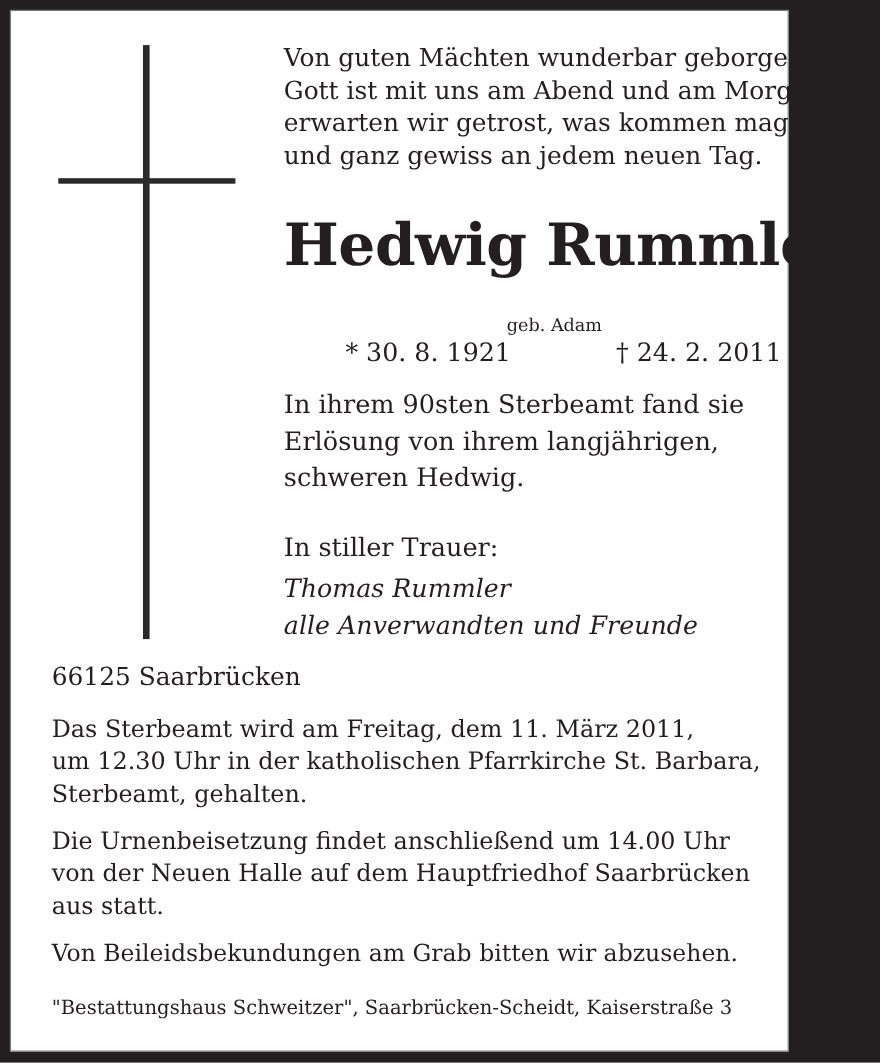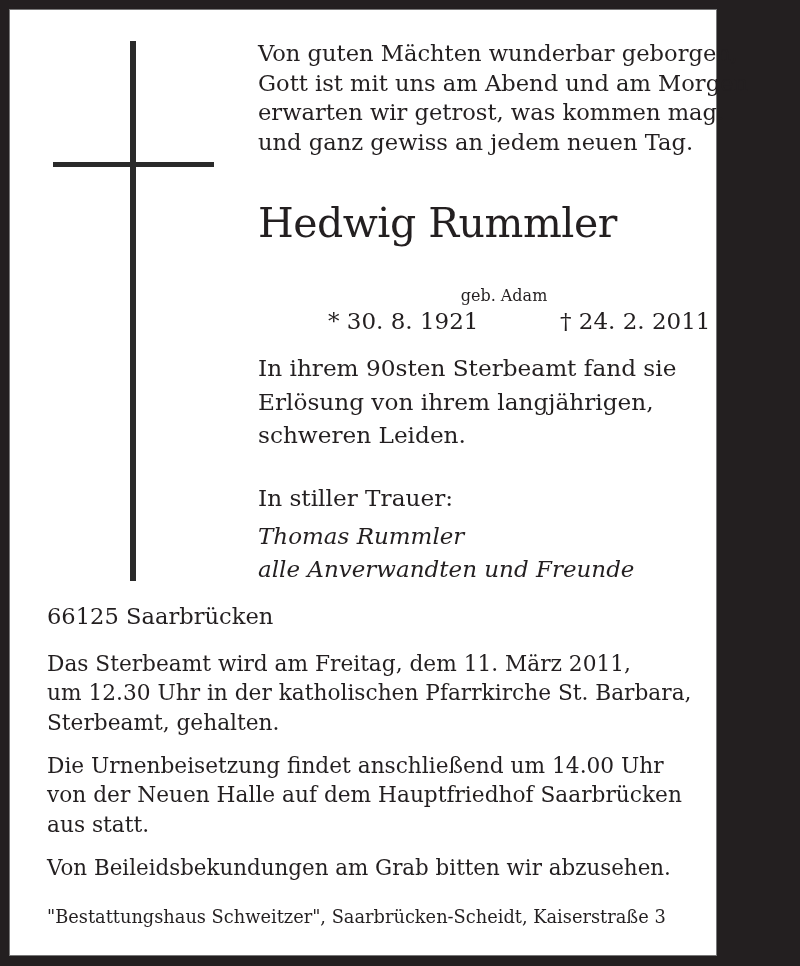--- a/index.html
+++ b/index.html
@@ -7,24 +7,24 @@
   .card {
     position: absolute; left: 9px; top: 9px; width: 708px; height: 947px;
     background: #ffffff; box-shadow: inset 0 0 0 1px #777;
   }
   .serif { font-family: "DejaVu Serif", "Liberation Serif", serif; color: #231f20; }
   .cross-v { position: absolute; left: 121px; top: 32px; width: 6px; height: 540px; background: #2a2a2a; }
   .cross-h { position: absolute; left: 44px; top: 153px; width: 161px; height: 5px; background: #2a2a2a; }
   .line { position: absolute; white-space: nowrap; }
   .poem { left: 249px; top: 30px; font-size: 22.6px; line-height: 29.5px; }
   .name { left: 0; width: 782px; padding-left: 249px; box-sizing: border-box; top: 182px; }
-  .name-inner { display: block; width: 492px; text-align: left; font-weight: normal; font-size: 41px; line-height: 64px; letter-spacing: -0.5px; }
+  .name-inner { display: block; width: 492px; text-align: left; font-weight: bold; font-size: 53px; line-height: 64px; letter-spacing: -0.5px; }
   .nee { left: 249px; width: 492px; top: 272px; text-align: center; font-size: 16px; line-height: 30px; }
   .dates { left: 249px; width: 492px; top: 296px; font-size: 23px; line-height: 32px; }
-  .dates .born { position: absolute; left: 70px; }
+  .dates .born { position: absolute; left: 56px; }
   .dates .died { position: absolute; left: 280px; margin-left: 22px; }
   .story { left: 249px; top: 342px; font-size: 23.2px; line-height: 33.5px; }
   .mourn-head { left: 249px; top: 472px; font-size: 23.2px; line-height: 33px; }
   .mourners { left: 249px; top: 511px; font-size: 23px; line-height: 33px; font-style: italic; }
   .city { left: 38px; top: 592px; font-size: 22.6px; line-height: 30px; }
   .service { left: 38px; top: 640px; font-size: 21.7px; line-height: 29.3px; }
   .urn { left: 38px; top: 742px; font-size: 21.7px; line-height: 29.3px; }
   .condolence { left: 38px; top: 844px; font-size: 21.4px; line-height: 30px; }
   .funeral-home { left: 38px; top: 895px; font-size: 17.8px; line-height: 26px; }
   .block-line { display: block; }
@@ -53,21 +53,21 @@
   <div class="line nee">geb. Adam</div>
 
   <div class="line dates">
     <span class="born">* 30. 8. 1921</span>
     <span class="died">† 24. 2. 2011</span>
   </div>
 
   <div class="line story">
     <span class="block-line">In ihrem 90sten Sterbeamt fand sie</span>
     <span class="block-line">Erlösung von ihrem langjährigen,</span>
-    <span class="block-line">schweren Leiden.</span>
+    <span class="block-line">schweren Hedwig.</span>
   </div>
 
   <div class="line mourn-head">In stiller Trauer:</div>
 
   <div class="line mourners">
     <span class="block-line">Thomas Rummler</span>
     <span class="block-line">alle Anverwandten und Freunde</span>
   </div>
 
   <div class="line city">66125 Saarbrücken</div>

